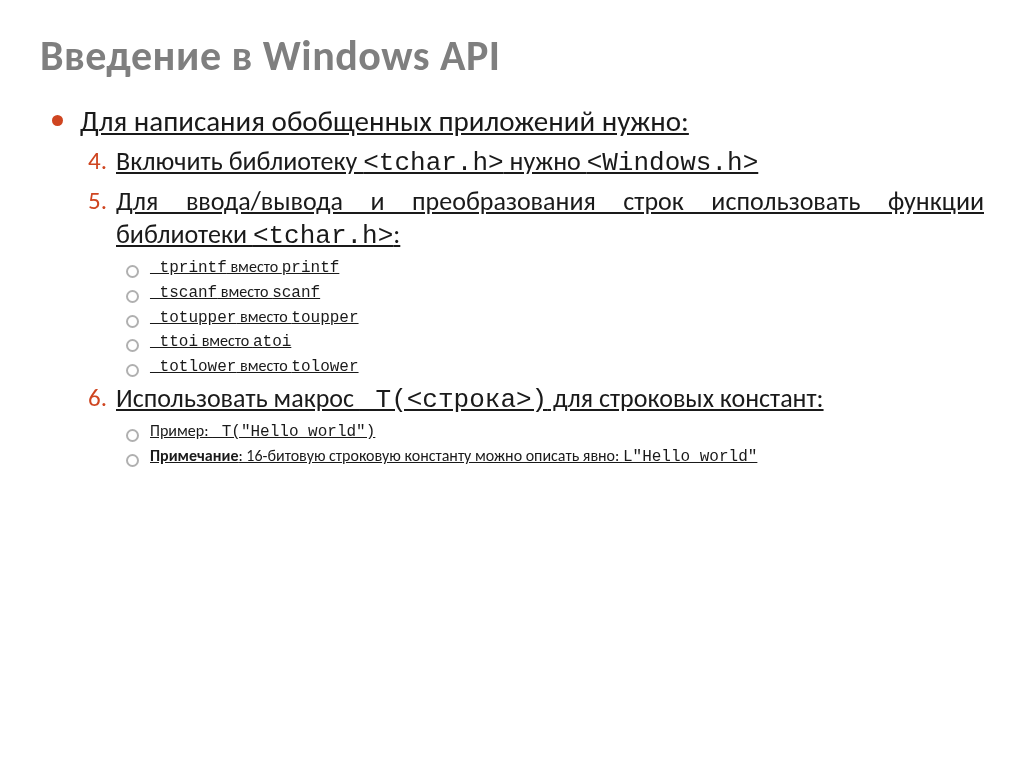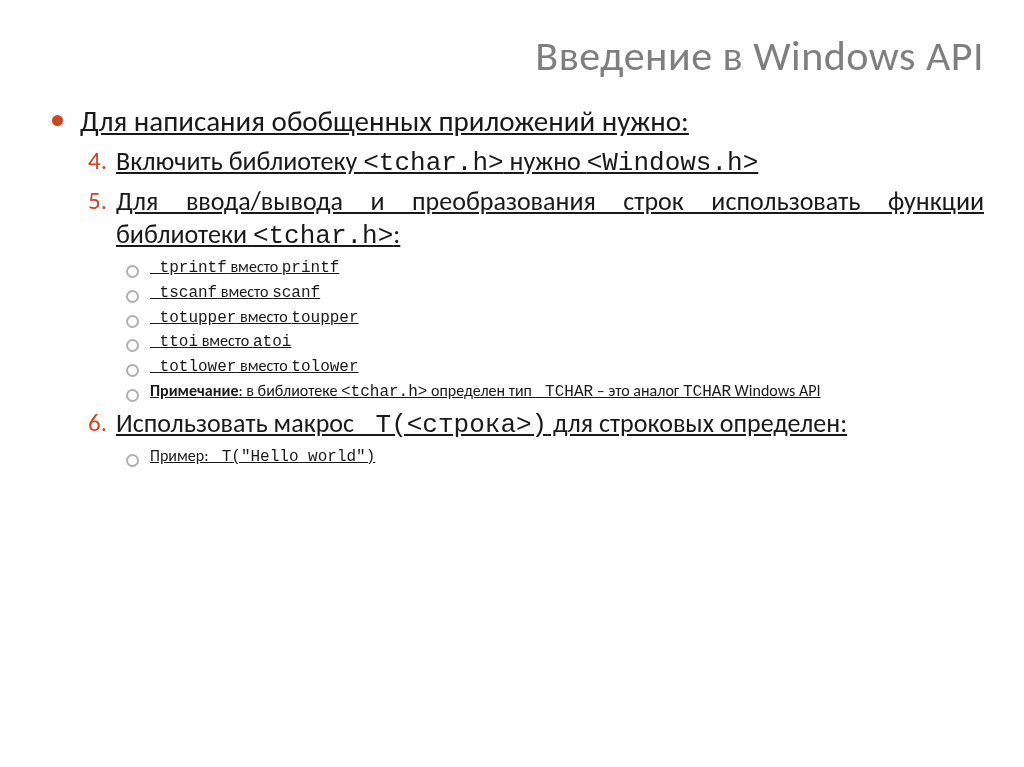--- a/index.html
+++ b/index.html
@@ -6,24 +6,24 @@
   body {
     width: 1024px;
     height: 767px;
     background: #fff;
     font-family: Calibri, Arial, sans-serif;
     color: #1a1a1a;
     padding: 30px 40px 20px 40px;
     position: relative;
   }
   .title {
-    text-align: right;
+    text-align: left;
     font-size: 42px;
     color: #7f7f7f;
-    font-weight: 400;
+    font-weight: 700;
     margin-bottom: 22px;
     letter-spacing: 0.5px;
   }
   .level1 {
     list-style: none;
     padding-left: 40px;
   }
   .level1 > li {
     position: relative;
     font-size: 29px;
@@ -111,32 +111,32 @@
       <li class="justify">
         <span class="num">5.</span>
         <span>Для ввода/вывода и преобразования строк использовать функции библиотеки </span><span class="mono">&lt;tchar.h&gt;</span><span>:</span>
 
         <ul class="level3">
           <li><span class="mono">_tprintf</span><span> вместо </span><span class="mono">printf</span></li>
           <li><span class="mono">_tscanf</span><span> вместо </span><span class="mono">scanf</span></li>
           <li><span class="mono">_totupper</span><span> вместо </span><span class="mono">toupper</span></li>
           <li><span class="mono">_ttoi</span><span> вместо </span><span class="mono">atoi</span></li>
           <li><span class="mono">_totlower</span><span> вместо </span><span class="mono">tolower</span></li>
-          <li class="justify">
-            <span class="underbold">Примечание</span><span>: в библиотеке </span><span class="mono">&lt;tchar.h&gt;</span><span> определен тип </span><span class="mono">_TCHAR</span><span> – это аналог </span><span class="mono">TCHAR</span><span> Windows API</span>
-          </li>
         </ul>
       </li>
 
       <li class="justify">
         <span class="num">6.</span>
-        <span>Использовать макрос </span><span class="mono">_T(&lt;строка&gt;)</span><span> для строковых определен:</span>
+        <span>Использовать макрос </span><span class="mono">_T(&lt;строка&gt;)</span><span> для строковых констант:</span>
 
         <ul class="level3">
           <li>
             <span>Пример: </span><span class="mono">_T("Hello world")</span>
+          </li>
+          <li class="justify">
+            <span class="underbold">Примечание</span><span>: 16-битовую строковую константу можно описать явно: </span><span class="mono">L"Hello world"</span>
           </li>
         </ul>
       </li>
 
     </ol>
   </li>
 </ul>
 
 </body></html>

